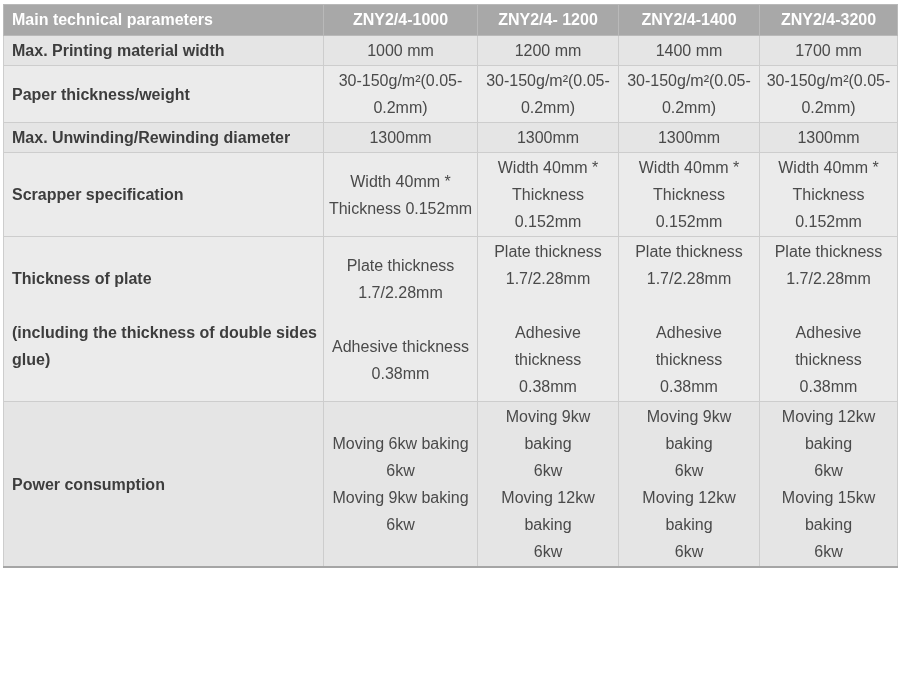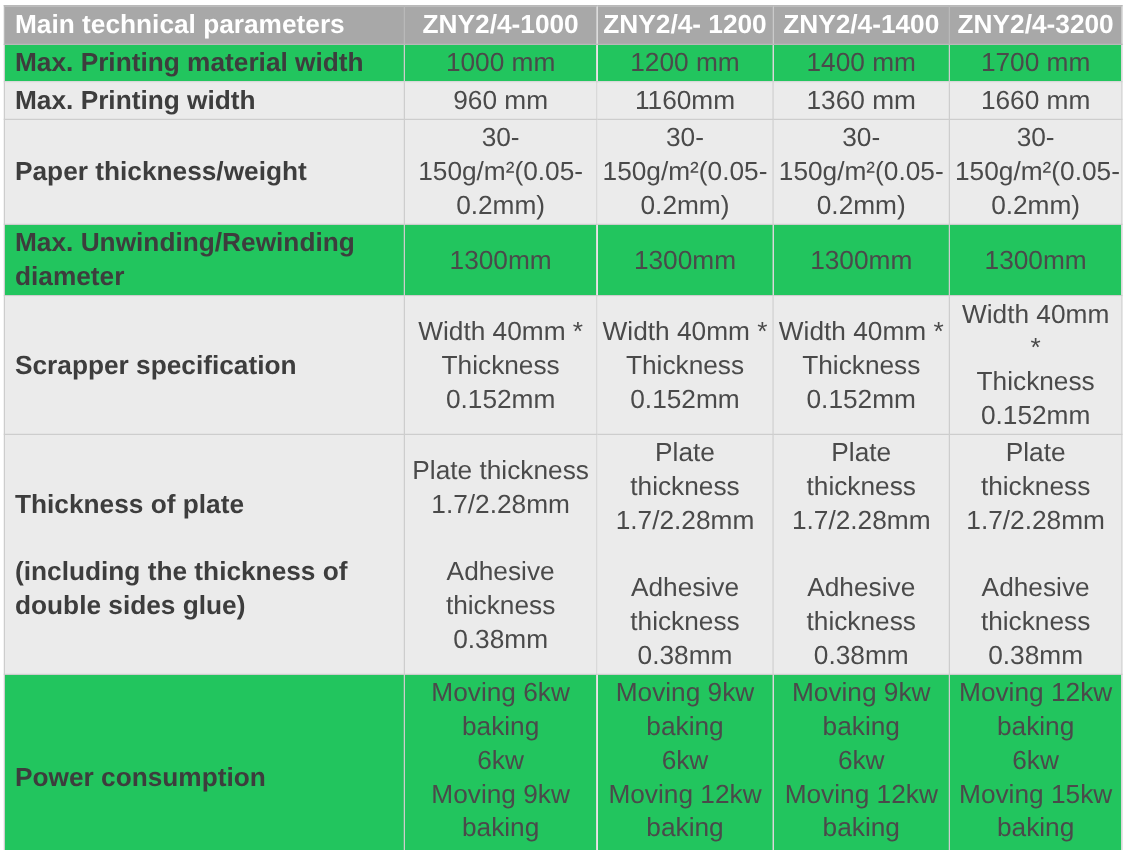--- a/index.html
+++ b/index.html
@@ -21,21 +21,21 @@
     width: 894px;
     border: 1px solid #b3b3b3;
   }
   col.c0 { width: 320px; }
   col.c1 { width: 154px; }
   col.c2 { width: 141px; }
   col.c3 { width: 141px; }
   col.c4 { width: 138px; }
 
   th, td {
-    font-size: 21px;
+    font-size: 16px;
     line-height: 27px;
     padding: 1px 4px;
     text-align: center;
     vertical-align: middle;
     color: #4a4a4a;
     border: 1px solid #cdcdcd;
     white-space: pre-line;
     overflow: hidden;
   }
   thead th {
@@ -50,21 +50,21 @@
   thead th.label {
     text-align: left;
     padding-left: 8px;
   }
   tbody td.label {
     text-align: left;
     font-weight: bold;
     color: #3d3d3d;
     padding-left: 8px;
   }
-  tbody tr.plain td  { background: #22c55e; }
+  tbody tr.plain td  { background: #e5e5e5; }
   tbody tr.shaded td { background: #ebebeb; }
   tbody tr:last-child td { border-bottom: 2px solid #a5a5a5; }
 </style>
 </head>
 <body>
 
 <div class="stage">
   <table class="spec">
     <colgroup>
       <col class="c0">
@@ -82,27 +82,20 @@
         <th>ZNY2/4-3200</th>
       </tr>
     </thead>
     <tbody id="tbody">
         <tr class="plain">
           <td class="label">Max. Printing material width</td>
           <td>1000 mm</td>
           <td>1200 mm</td>
           <td>1400 mm</td>
           <td>1700 mm</td>
-        </tr>
-        <tr class="shaded">
-          <td class="label">Max. Printing width</td>
-          <td>960 mm</td>
-          <td>1160mm</td>
-          <td>1360 mm</td>
-          <td>1660 mm</td>
         </tr>
         <tr class="shaded">
           <td class="label">Paper thickness/weight</td>
           <td>30-150g/m²(0.05-
 0.2mm)</td>
           <td>30-150g/m²(0.05-
 0.2mm)</td>
           <td>30-150g/m²(0.05-
 0.2mm)</td>
           <td>30-150g/m²(0.05-

